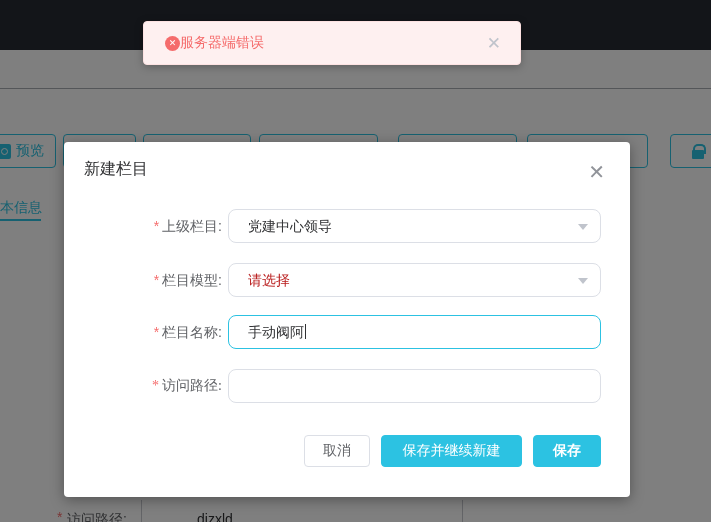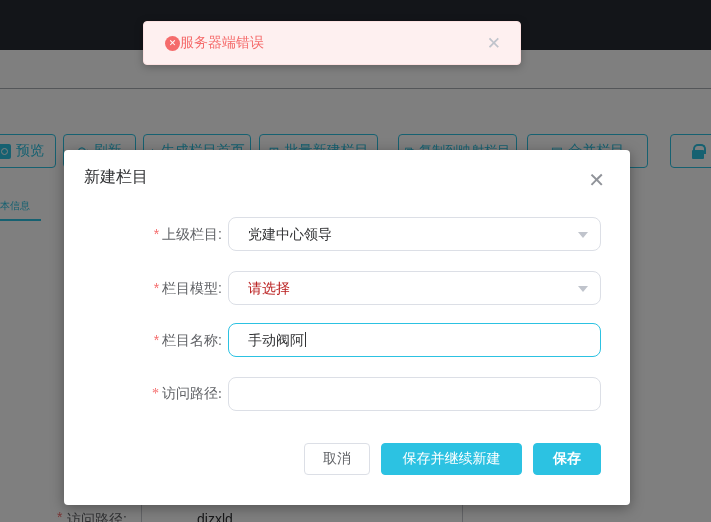--- a/index.html
+++ b/index.html
@@ -20,21 +20,21 @@
     display:flex; align-items:center; justify-content:center; gap:5px;
     white-space:nowrap; overflow:hidden; cursor:pointer;
   }
   .tb-ico { display:inline-block; color:#2cc2e2; font-size:13px; line-height:1; }
   .ico-preview { width:13px; height:15px; background:#2cc2e2; border-radius:2px; position:relative; }
   .ico-preview::after { content:""; position:absolute; left:3px; top:4px; width:5px; height:5px;
     border:1.5px solid #fff; border-radius:50%; }
   .ico-lock { width:12px; height:9px; background:#2cc2e2; border-radius:1px; position:relative; margin-top:7px; }
   .ico-lock::before { content:""; position:absolute; left:1.5px; top:-6px; width:9px; height:8px;
     border:2px solid #2cc2e2; border-bottom:none; border-radius:5px 5px 0 0; }
-  .tab-fragment { position:absolute; left:0; top:199px; color:#2cc2e2; font-size:10px; }
+  .tab-fragment { position:absolute; left:0; top:199px; color:#2cc2e2; font-size:14px; }
   .tab-underline { position:absolute; left:0; top:219px; width:41px; height:2px; background:#2cc2e2; }
   .bottom-row { position:absolute; left:0; top:500px; width:711px; height:22px; }
   .vline { position:absolute; top:0; width:1px; height:22px; background:#c6c9cf; }
   .b-star { position:absolute; left:57px; top:9px; color:#f56c6c; font-size:14px; }
   .b-label { position:absolute; left:67px; top:11px; color:#606266; font-size:14px; }
   .b-value { position:absolute; left:197px; top:11px; color:#303133; font-size:14px; }
   
   .backdrop { position:absolute; left:0; top:0; width:711px; height:522px; background:rgba(0,0,0,0.5); }
   
   .toast {
@@ -43,21 +43,21 @@
     display:flex; align-items:center; box-shadow:0 2px 8px rgba(0,0,0,0.25);
   }
   .toast-err-ico {
     width:15px; height:15px; margin-left:21px; border-radius:50%; background:#f56c6c;
     color:#fff; font-size:9px; line-height:15px; text-align:center; flex:0 0 auto;
   }
   .toast-msg { margin-left:0; color:#f56c6c; font-size:14px; flex:1 1 auto; }
   .toast-close { margin-right:19px; color:#c0c4cc; font-size:17px; line-height:1; cursor:pointer; }
   
   .modal {
-    position:absolute; left:64px; top:150px; width:566px; height:355px;
+    position:absolute; left:64px; top:142px; width:566px; height:355px;
     background:#fff; border-radius:4px; box-shadow:0 3px 14px rgba(0,0,0,0.35);
   }
   .modal-title { position:absolute; left:20px; top:17px; font-size:16px; color:#303133; }
   .modal-close { position:absolute; right:25px; top:20px; color:#909399; font-size:20px;
     line-height:1; cursor:pointer; font-weight:300; }
   .form-row { position:absolute; left:0; width:566px; height:46px; }
   .f-label { position:absolute; left:30px; width:128px; height:34px; line-height:34px;
     text-align:right; font-size:14px; color:#606266; }
   .f-star { color:#f56c6c; margin-right:3px; }
   .f-input {

